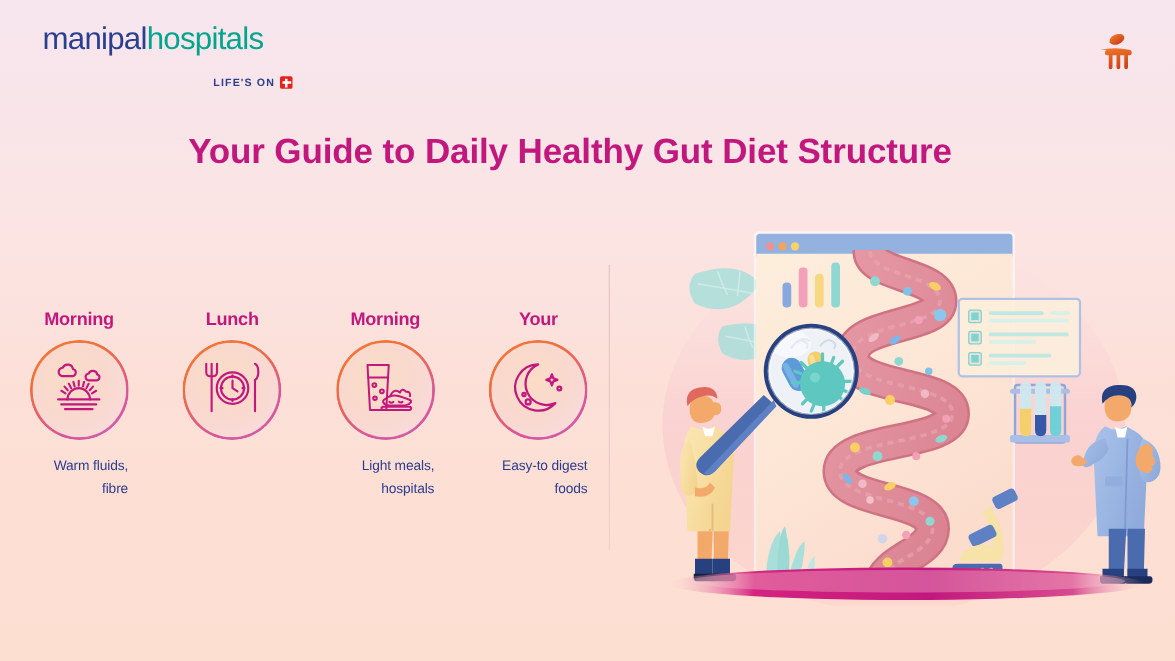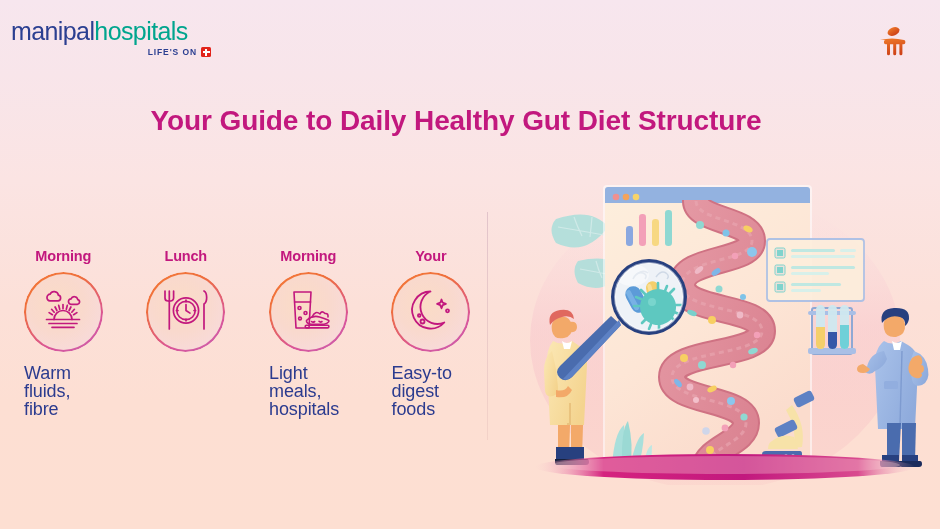--- a/index.html
+++ b/index.html
@@ -23,40 +23,40 @@
         #fbe4e3 34%,
         #fce0d8 58%,
         #fddfd3 76%,
         #fddfd2 100%);
     overflow: hidden;
   }
 
   
   #logo {
     position: absolute;
-    left: 11px;
+    left: 34px;
     top: 18px;
     width: 200px;
     height: 44px;
   }
   .logo-word {
     font-size: 25px;
     font-weight: 400;
     letter-spacing: -0.6px;
     line-height: 27px;
     white-space: nowrap;
   }
   .logo-manipal { color: #2b3f91; }
   .logo-hospitals { color: #00a58e; }
   .logo-tag {
     display: flex;
     align-items: center;
     justify-content: flex-end;
     gap: 4px;
-    margin-top: 2px;
+    margin-top: 16px;
   }
   .logo-tag-text {
     color: #2b3f91;
     font-size: 8.5px;
     font-weight: 700;
     letter-spacing: 0.9px;
   }
   .logo-cross {
     position: relative;
     width: 10px;
@@ -138,24 +138,24 @@
     padding: 1.6px;
     background: linear-gradient(150deg, #f47b38 0%, #ef6f3c 30%, #d9559a 72%, #c963b0 100%);
     -webkit-mask: linear-gradient(#fff 0 0) content-box, linear-gradient(#fff 0 0);
     -webkit-mask-composite: xor;
     mask-composite: exclude;
     pointer-events: none;
   }
   .card-icon { position: relative; z-index: 2; }
   .card-caption {
     margin-top: 13px;
-    font-size: 18px;
+    font-size: 11px;
     line-height: 18px;
     color: #2b3b8f;
-    text-align: left;
+    text-align: right;
     letter-spacing: -0.1px;
   }
 
   
   #divider {
     position: absolute;
     left: 487px;
     top: 212px;
     width: 1px;
     height: 228px;

